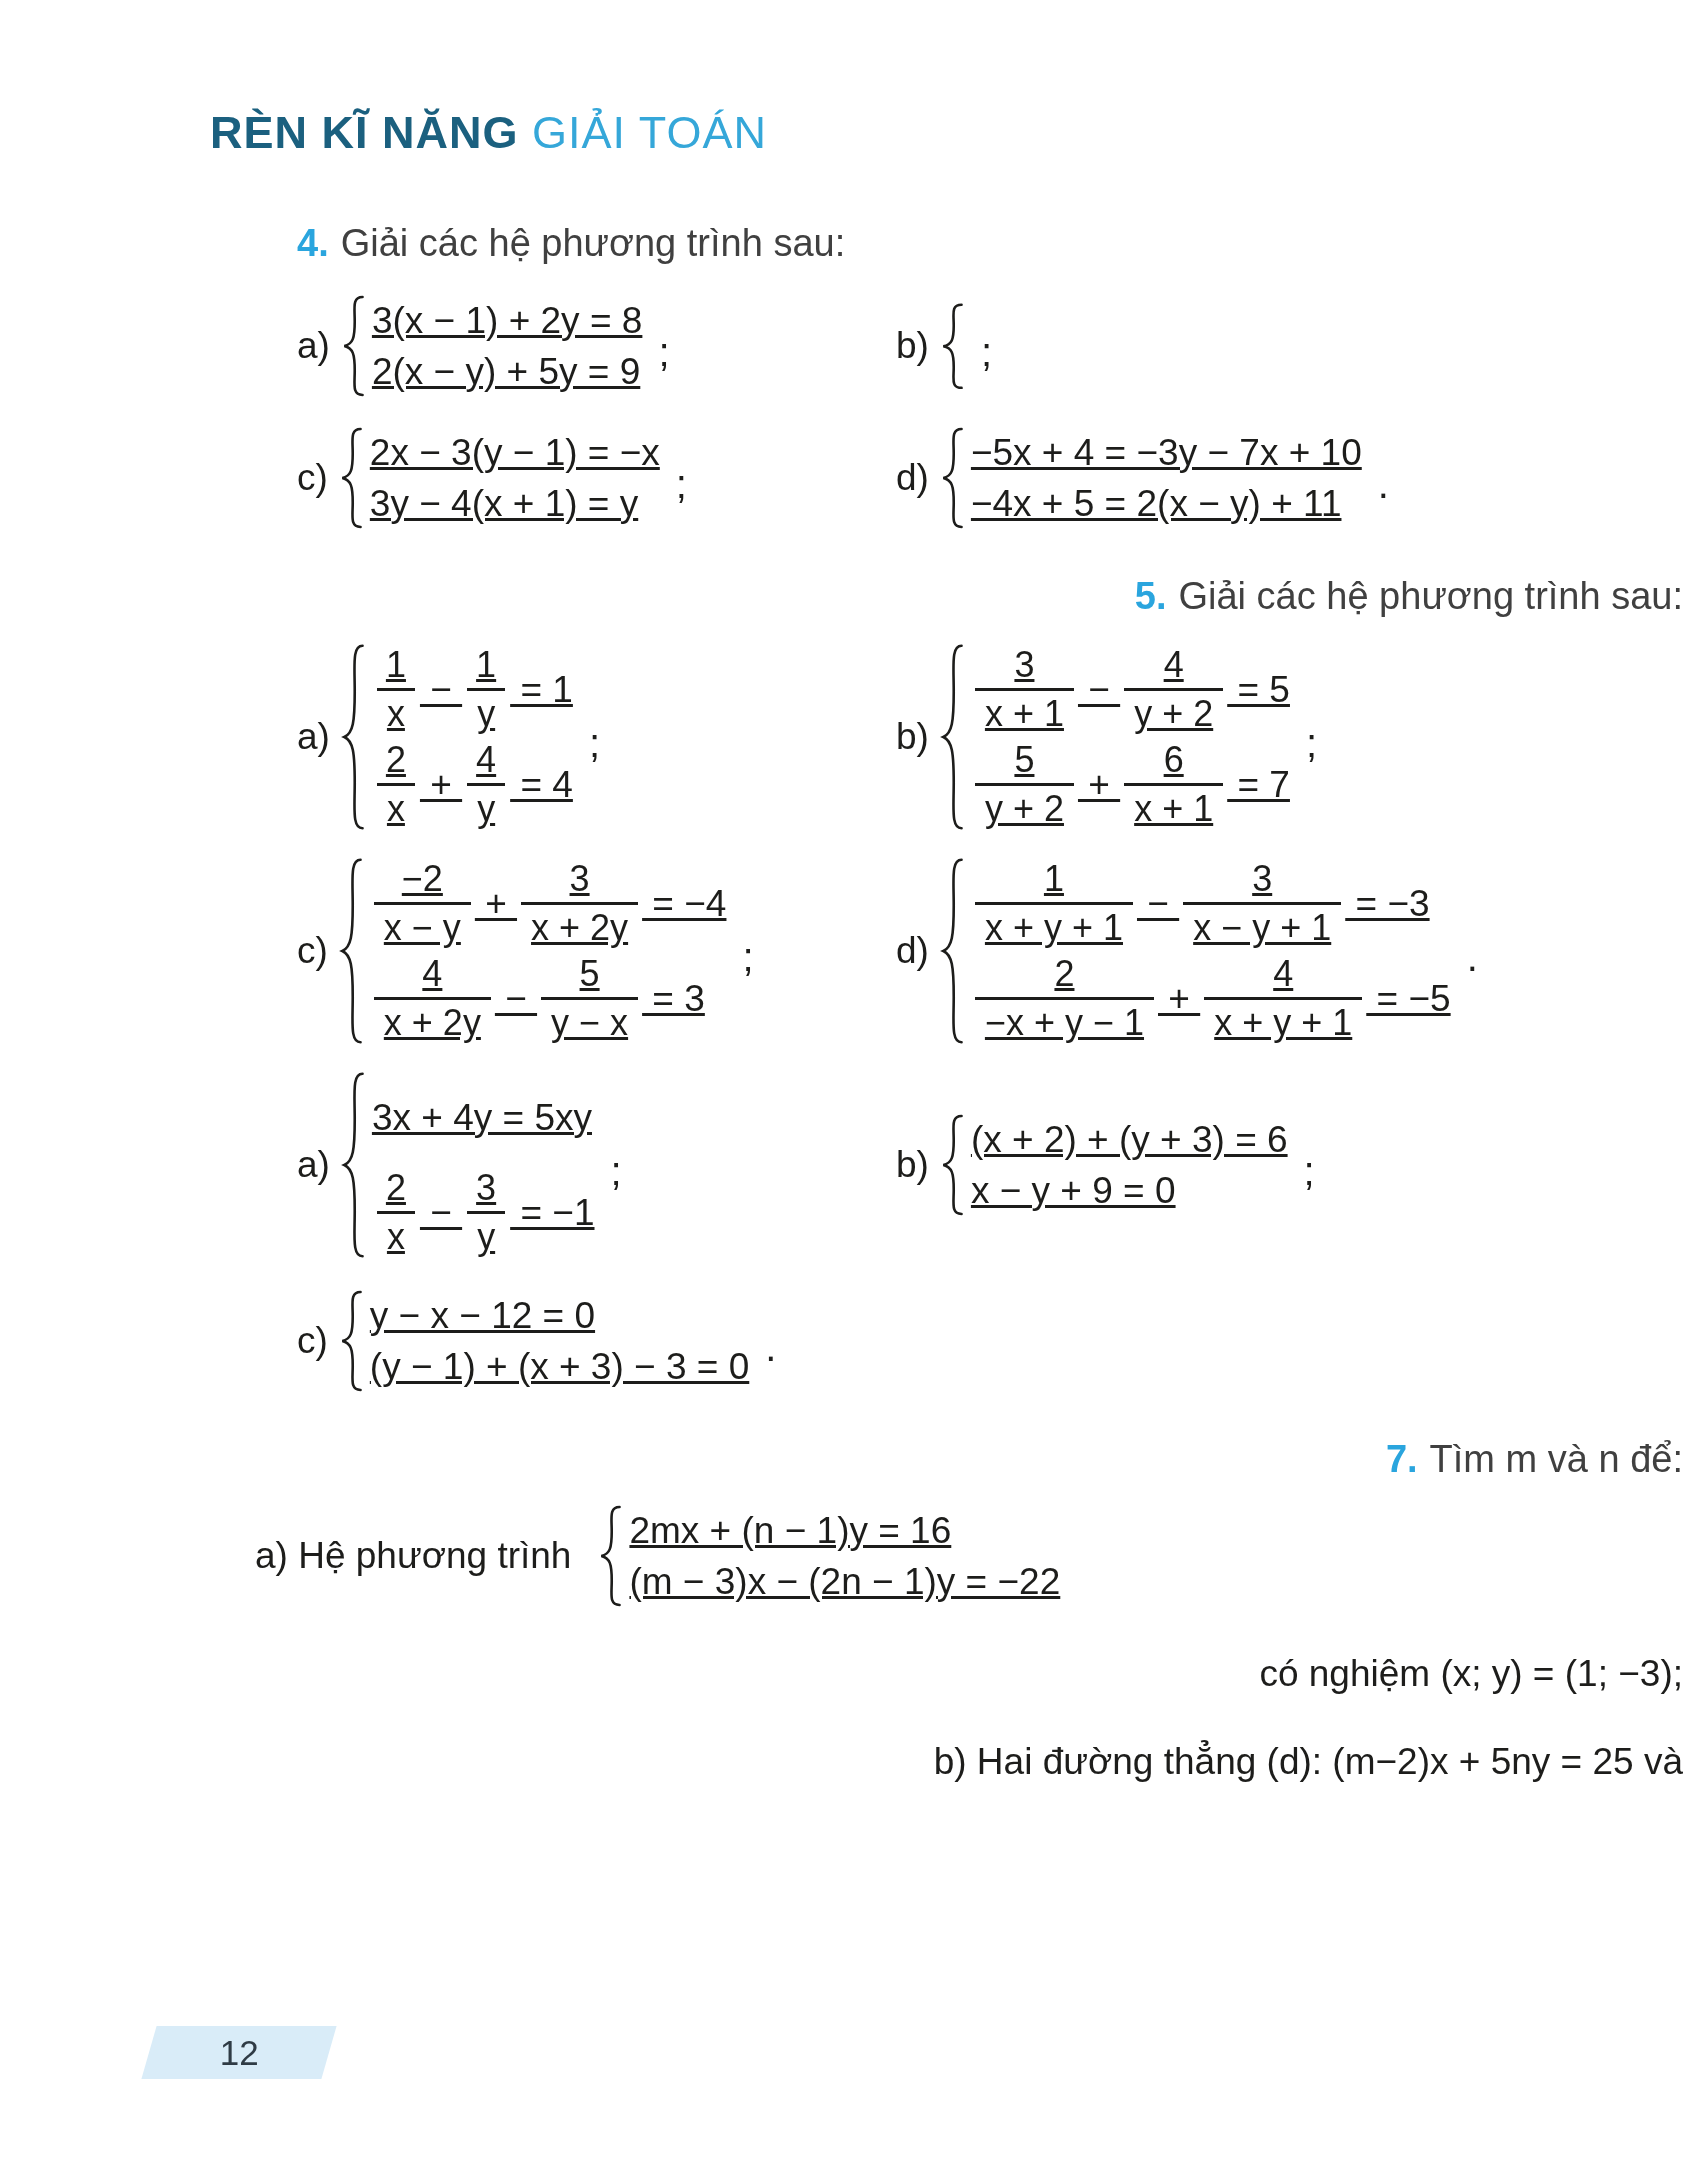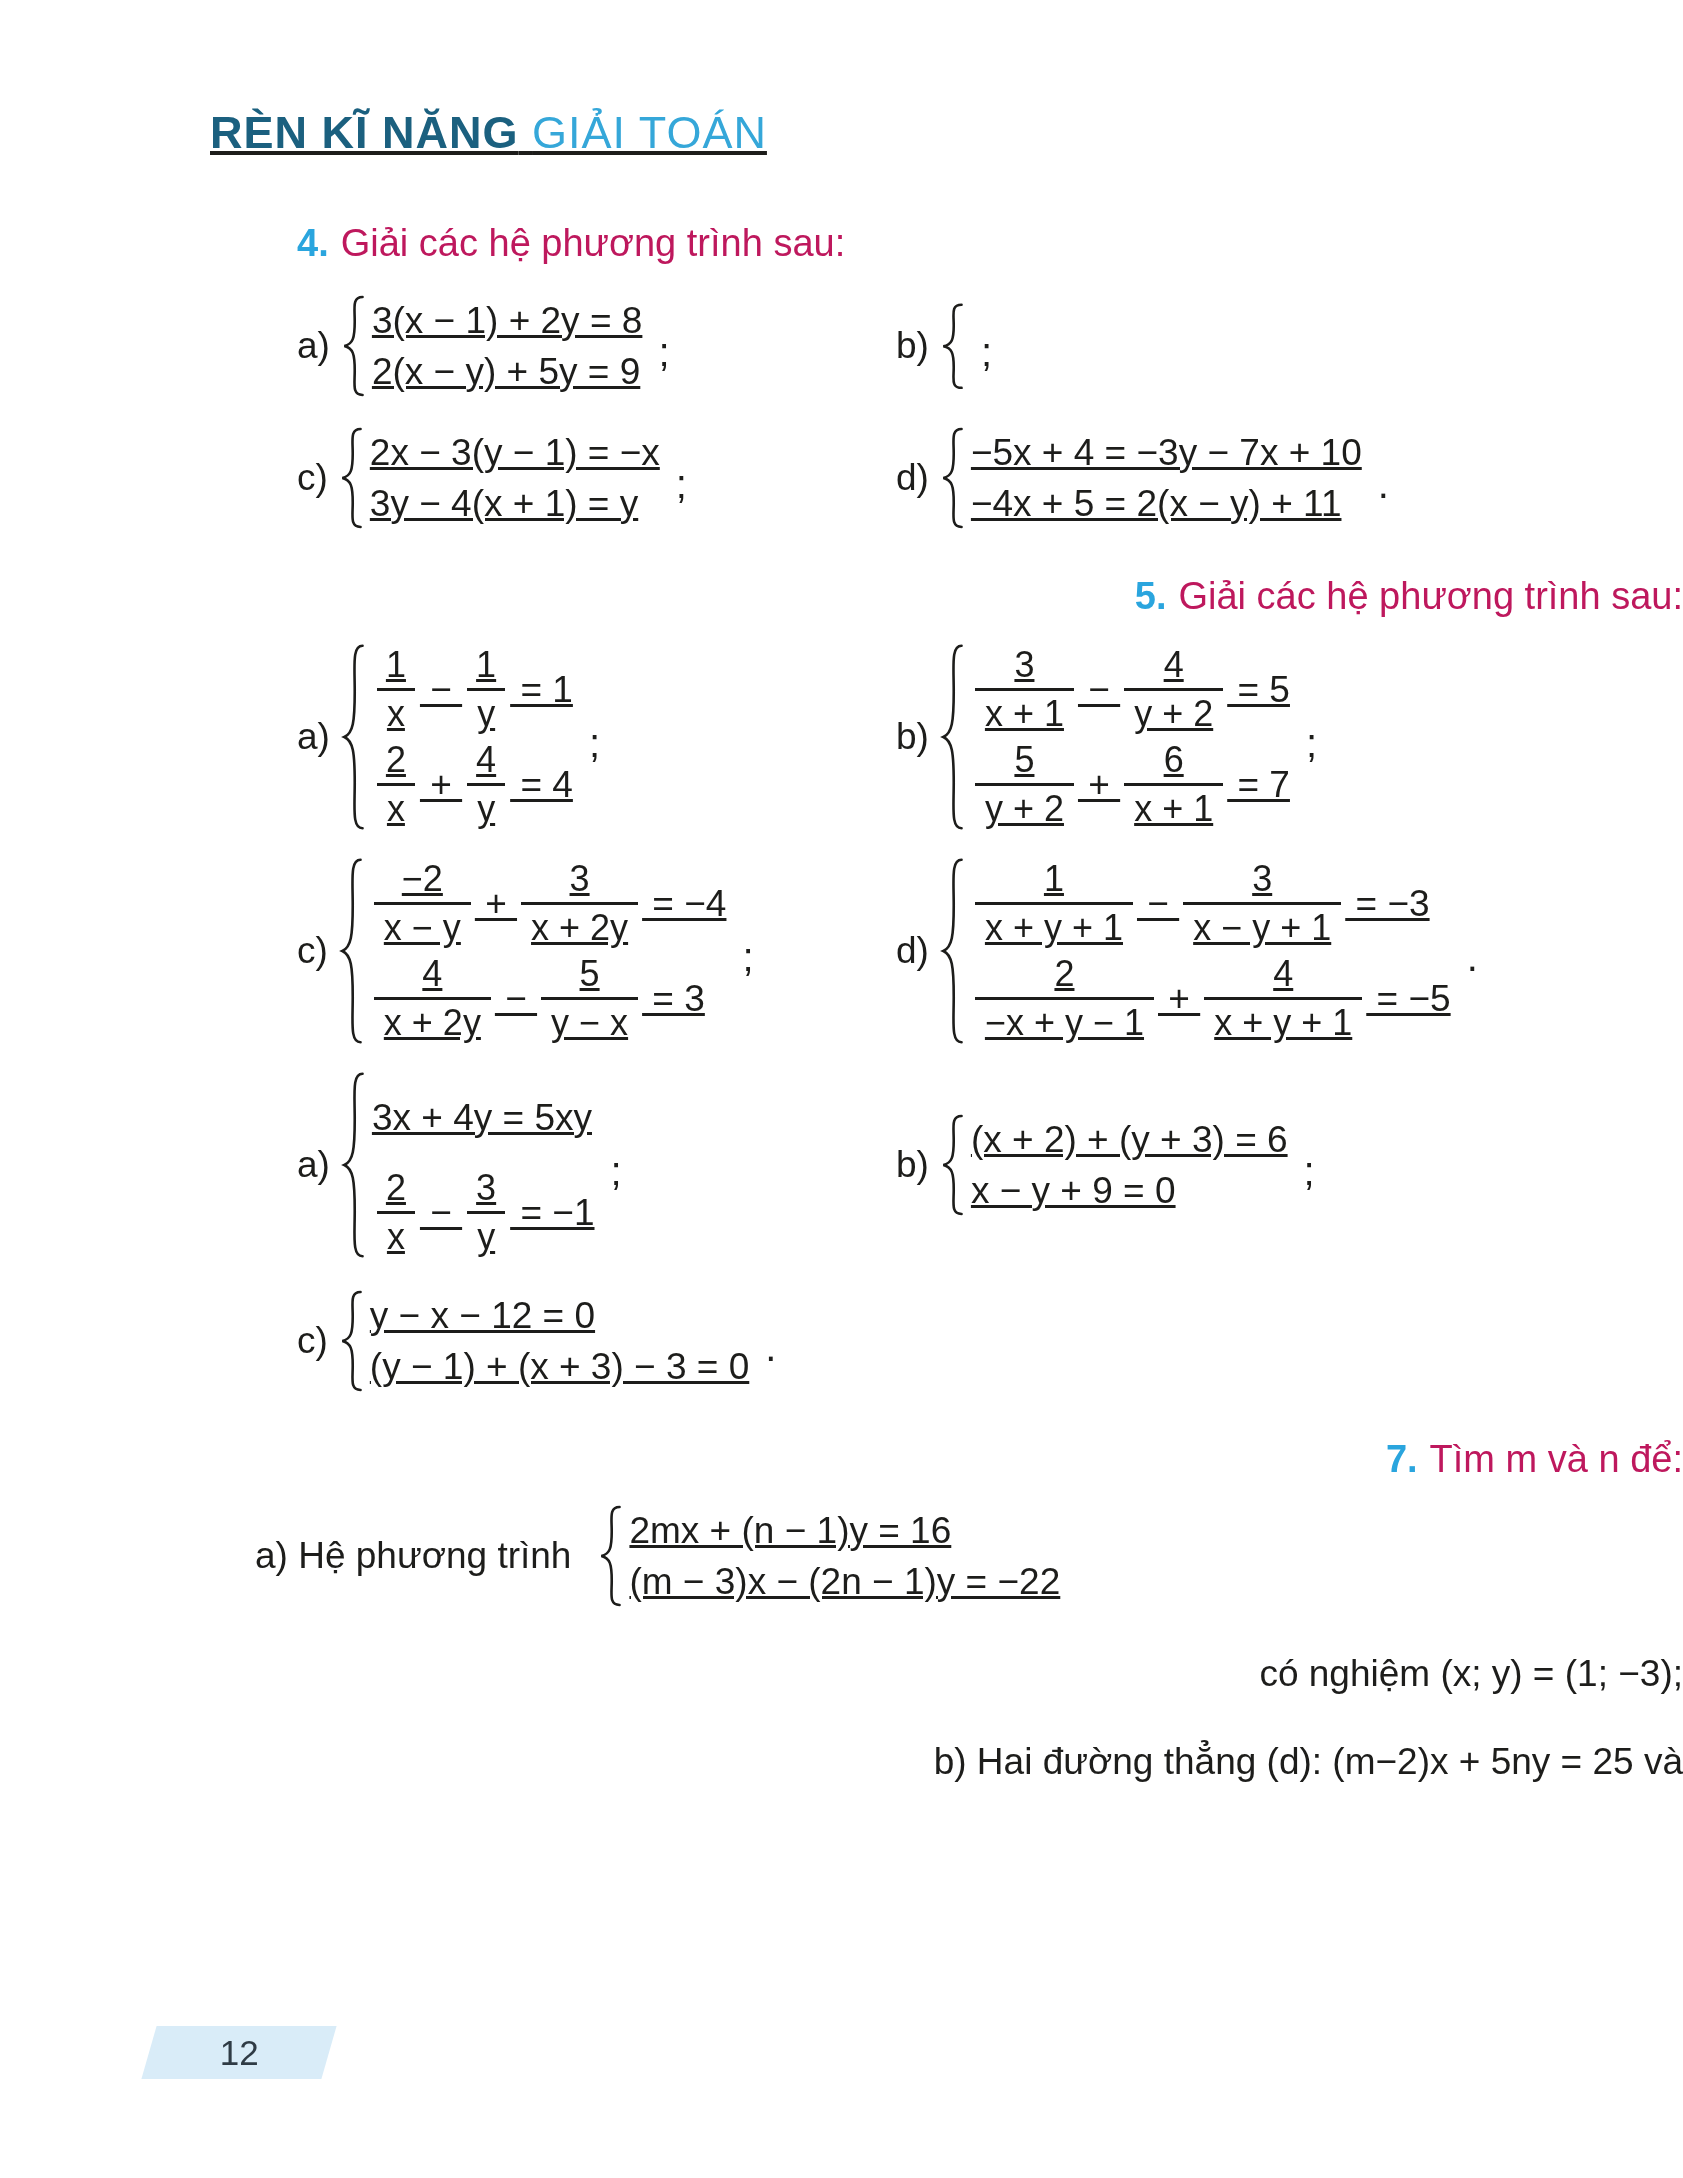--- a/index.html
+++ b/index.html
@@ -2,29 +2,29 @@
 <html><head>
 <meta charset="utf-8">
 <style>
   html,body { margin:0; padding:0; }
   body {
     width:1683px; height:2178px; position:relative;
     background:#ffffff; color:#1d1d1b;
     font-family:"Liberation Sans", sans-serif;
     overflow:hidden;
   }
-  .header { padding:107px 0 0 210px; font-size:45px; letter-spacing:1px;text-decoration:underline; }
+  .header { padding:107px 0 0 210px; font-size:45px; letter-spacing:1px; }
   .header .hd-bold { color:#1b607f; font-weight:700; }
   .header .hd-light { color:#35a7d9; font-weight:400; }
 
   .content { }
 
   .p-title { margin-left:297px; font-size:38px; }
   .p-title .p-num { color:#2aa5de; font-weight:700; margin-right:12px; }
-  .p-title .p-text { color:#be185d; }
+  .p-title .p-text { color:#404040; }
 
   .mt-70 { margin-top:63px; }
   .mt-50 { margin-top:46px;text-align:right; }
   .mt-30 { margin-top:30px; }
   .mt-26 { margin-top:24px; }
 
   .sys-row { display:flex; align-items:center; }
   .sys-row .col1 { margin-left:297px; width:599px; flex:none; display:flex; }
   .sys-row .col2 { flex:none; display:flex; }
 

